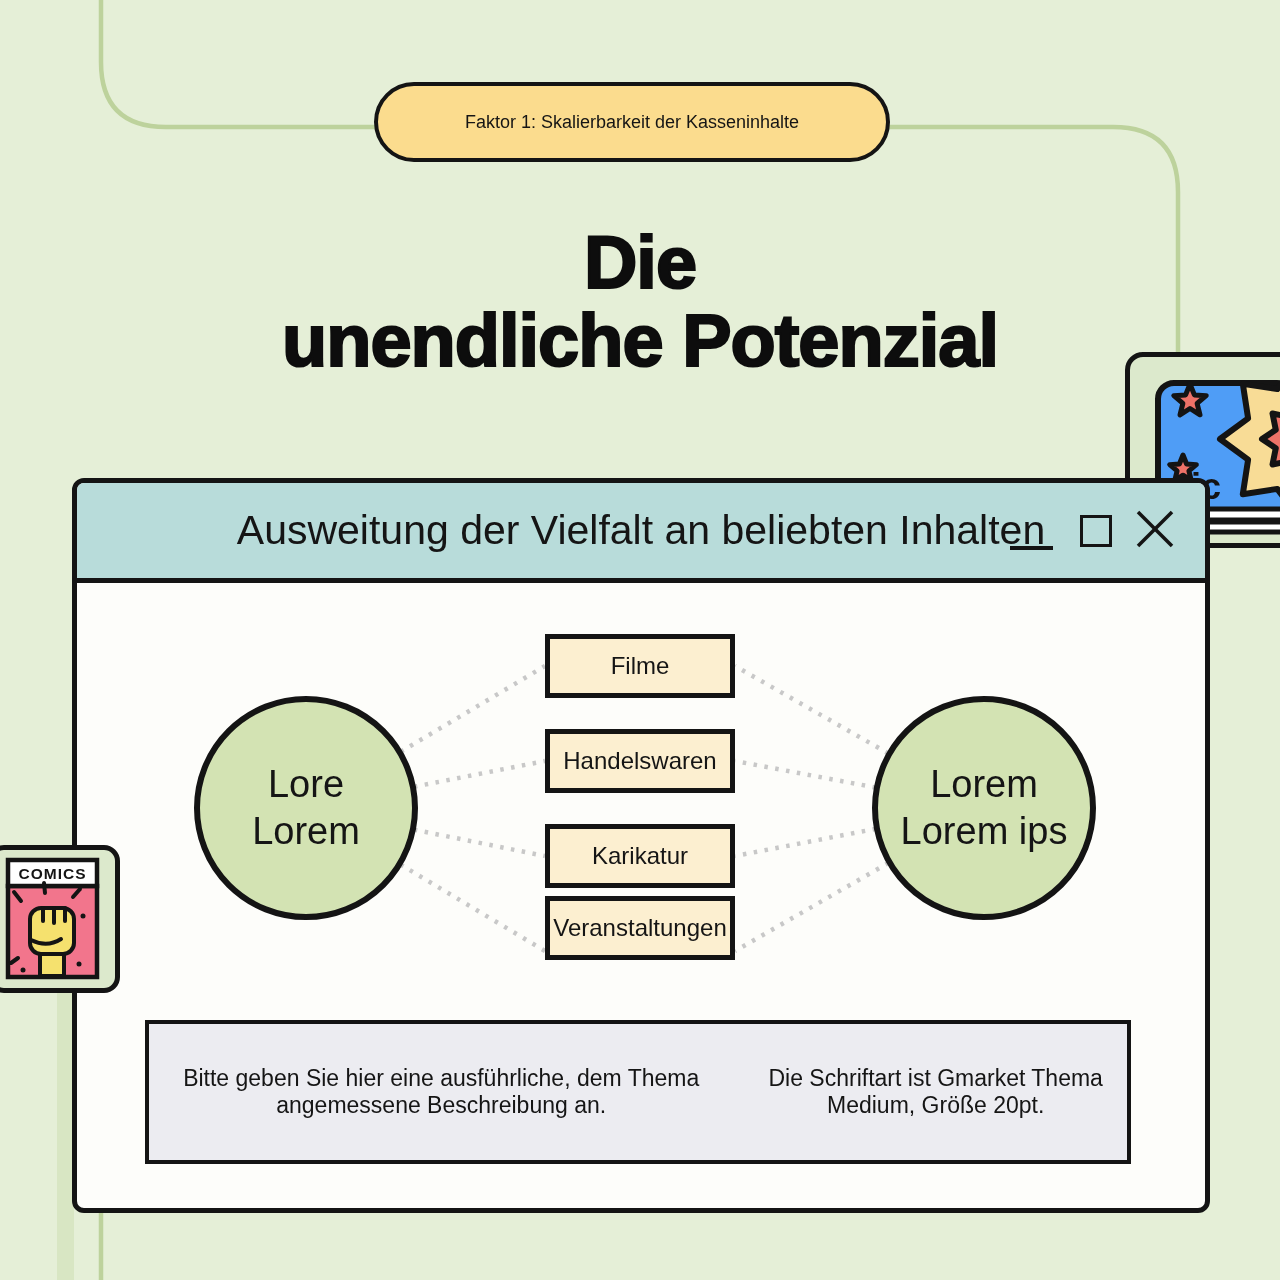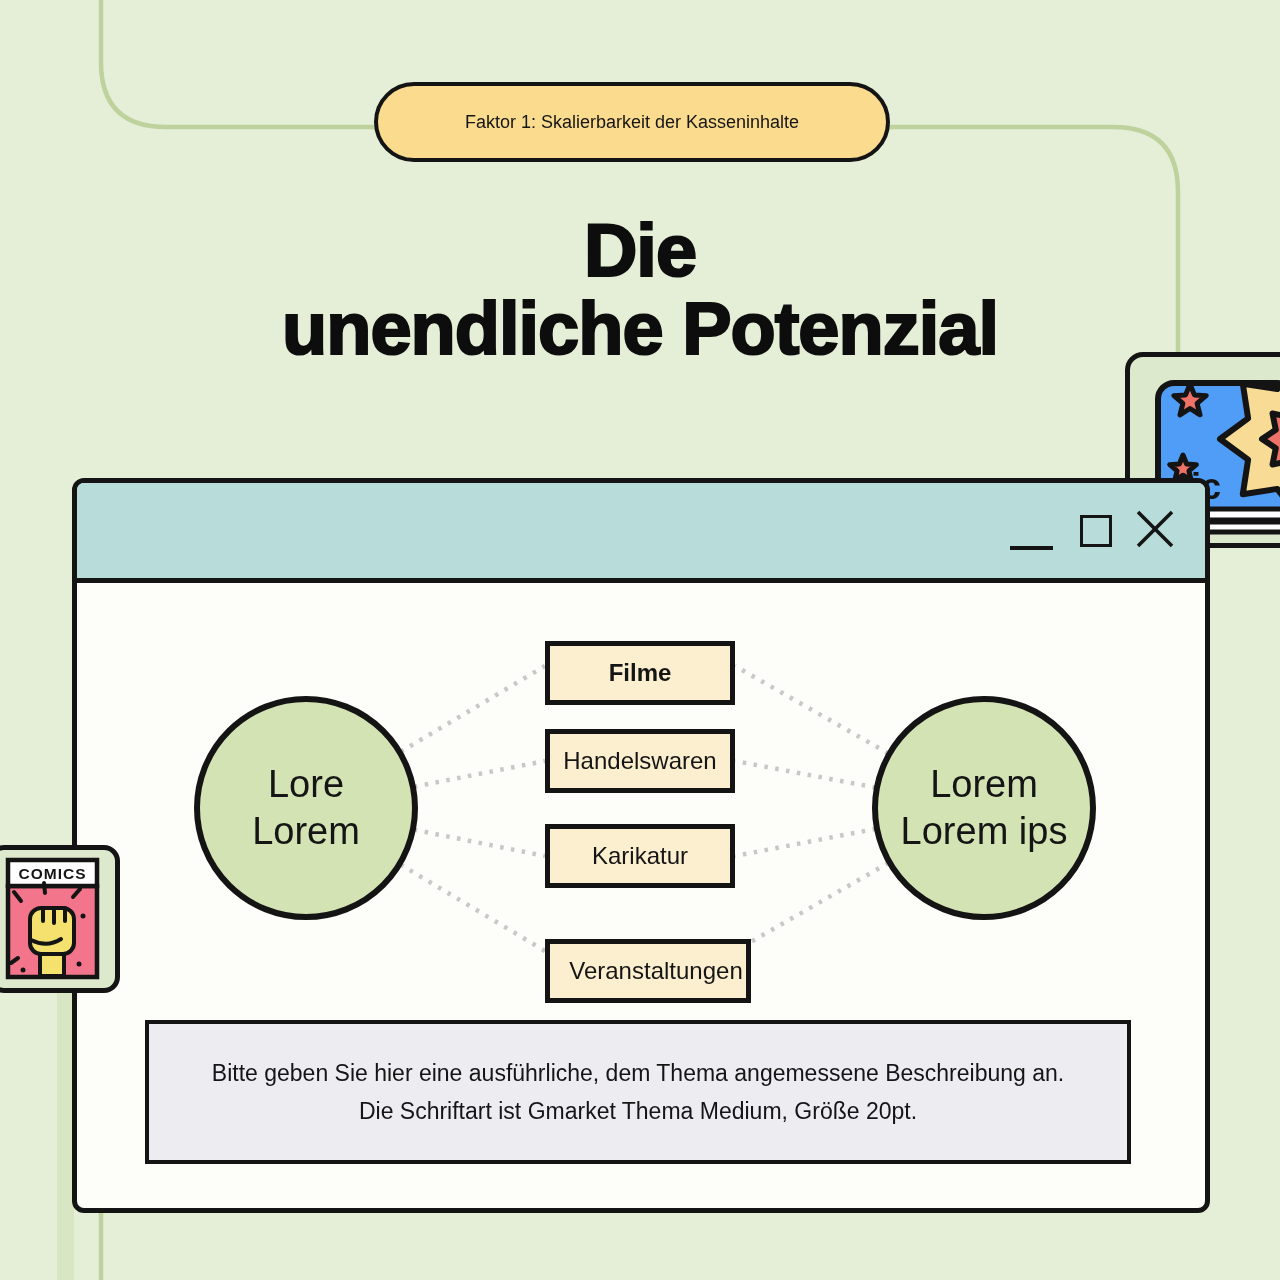--- a/index.html
+++ b/index.html
@@ -14,21 +14,21 @@
 
   
   .badge{
     position:absolute;left:374px;top:82px;width:508px;height:72px;
     background:#fbdc8e;border:4px solid #141414;border-radius:44px;
     display:flex;align-items:center;justify-content:center;font-size:18px;z-index:2;
   }
 
   
   .page-title{
-    position:absolute;left:0;top:212px;width:1280px;margin:0;text-align:center;
+    position:absolute;left:0;top:224px;width:1280px;margin:0;text-align:center;
     font-size:74px;font-weight:900;line-height:1.06;letter-spacing:-1px;color:#0d0d0d;
     -webkit-text-stroke:2.2px #0d0d0d;z-index:2;
   }
   .page-title span{display:block;}
 
   
   .comic-card{
     position:absolute;left:1125px;top:352px;width:230px;height:186px;
     background:#dce9cc;border:5px solid #141414;border-radius:18px;
     overflow:hidden;z-index:1;
@@ -55,25 +55,25 @@
     position:absolute;width:212px;height:212px;border:6px solid #141414;border-radius:50%;
     background:#d3e3b3;display:flex;flex-direction:column;align-items:center;justify-content:center;
     font-size:38px;line-height:1.25;
   }
   .node-left{left:117px;top:213px;}
   .node-right{left:795px;top:213px;}
   .item{
     position:absolute;left:468px;width:180px;height:54px;background:#fcefd0;
     border:5px solid #141414;display:flex;align-items:center;justify-content:center;font-size:24px;
   }
-  .item-0{top:158px;font-weight:bold;} .item-1{top:246px;} .item-2{top:341px;} .item-3{top:456px;padding-left:16px;}
+  .item-0{top:151px;} .item-1{top:246px;} .item-2{top:341px;} .item-3{top:413px;}
 
   .desc{
     position:absolute;left:68px;top:537px;width:978px;height:136px;background:#ececf1;
-    border:4px solid #141414;display:flex;flex-direction:column;align-items:center;justify-content:center;
+    border:4px solid #141414;display:flex;flex-direction:row;align-items:center;justify-content:center;
     gap:11px;font-size:23px;text-align:center;
   }
 
   
   .comics-card{
     position:absolute;left:-12px;top:845px;width:122px;height:138px;
     background:#dce9cc;border:5px solid #141414;border-radius:16px;z-index:4;
   }
 </style>
 </head>
@@ -102,20 +102,21 @@
   <span>Faktor 1: Skalierbarkeit der Kasseninhalte</span>
 </div>
 
 <h1 class="page-title">
   <span>Die</span>
   <span>unendliche Potenzial</span>
 </h1>
 
 <div class="win">
   <div class="win-header">
+    <span class="win-title">Ausweitung der Vielfalt an beliebten Inhalten</span>
     <span class="ctrl-min"></span>
     <span class="ctrl-max"></span>
     <svg class="ctrl-close" viewBox="0 0 40 46">
       <line x1="3" y1="7" x2="37" y2="41" stroke="#141414" stroke-width="3.5"></line>
       <line x1="37" y1="7" x2="3" y2="41" stroke="#141414" stroke-width="3.5"></line>
     </svg>
   </div>
 
   <svg class="connectors" viewBox="0 0 1128 625">
     <g stroke="#c8c8c8" stroke-width="4.5" stroke-dasharray="3.5 7.5" fill="none">

